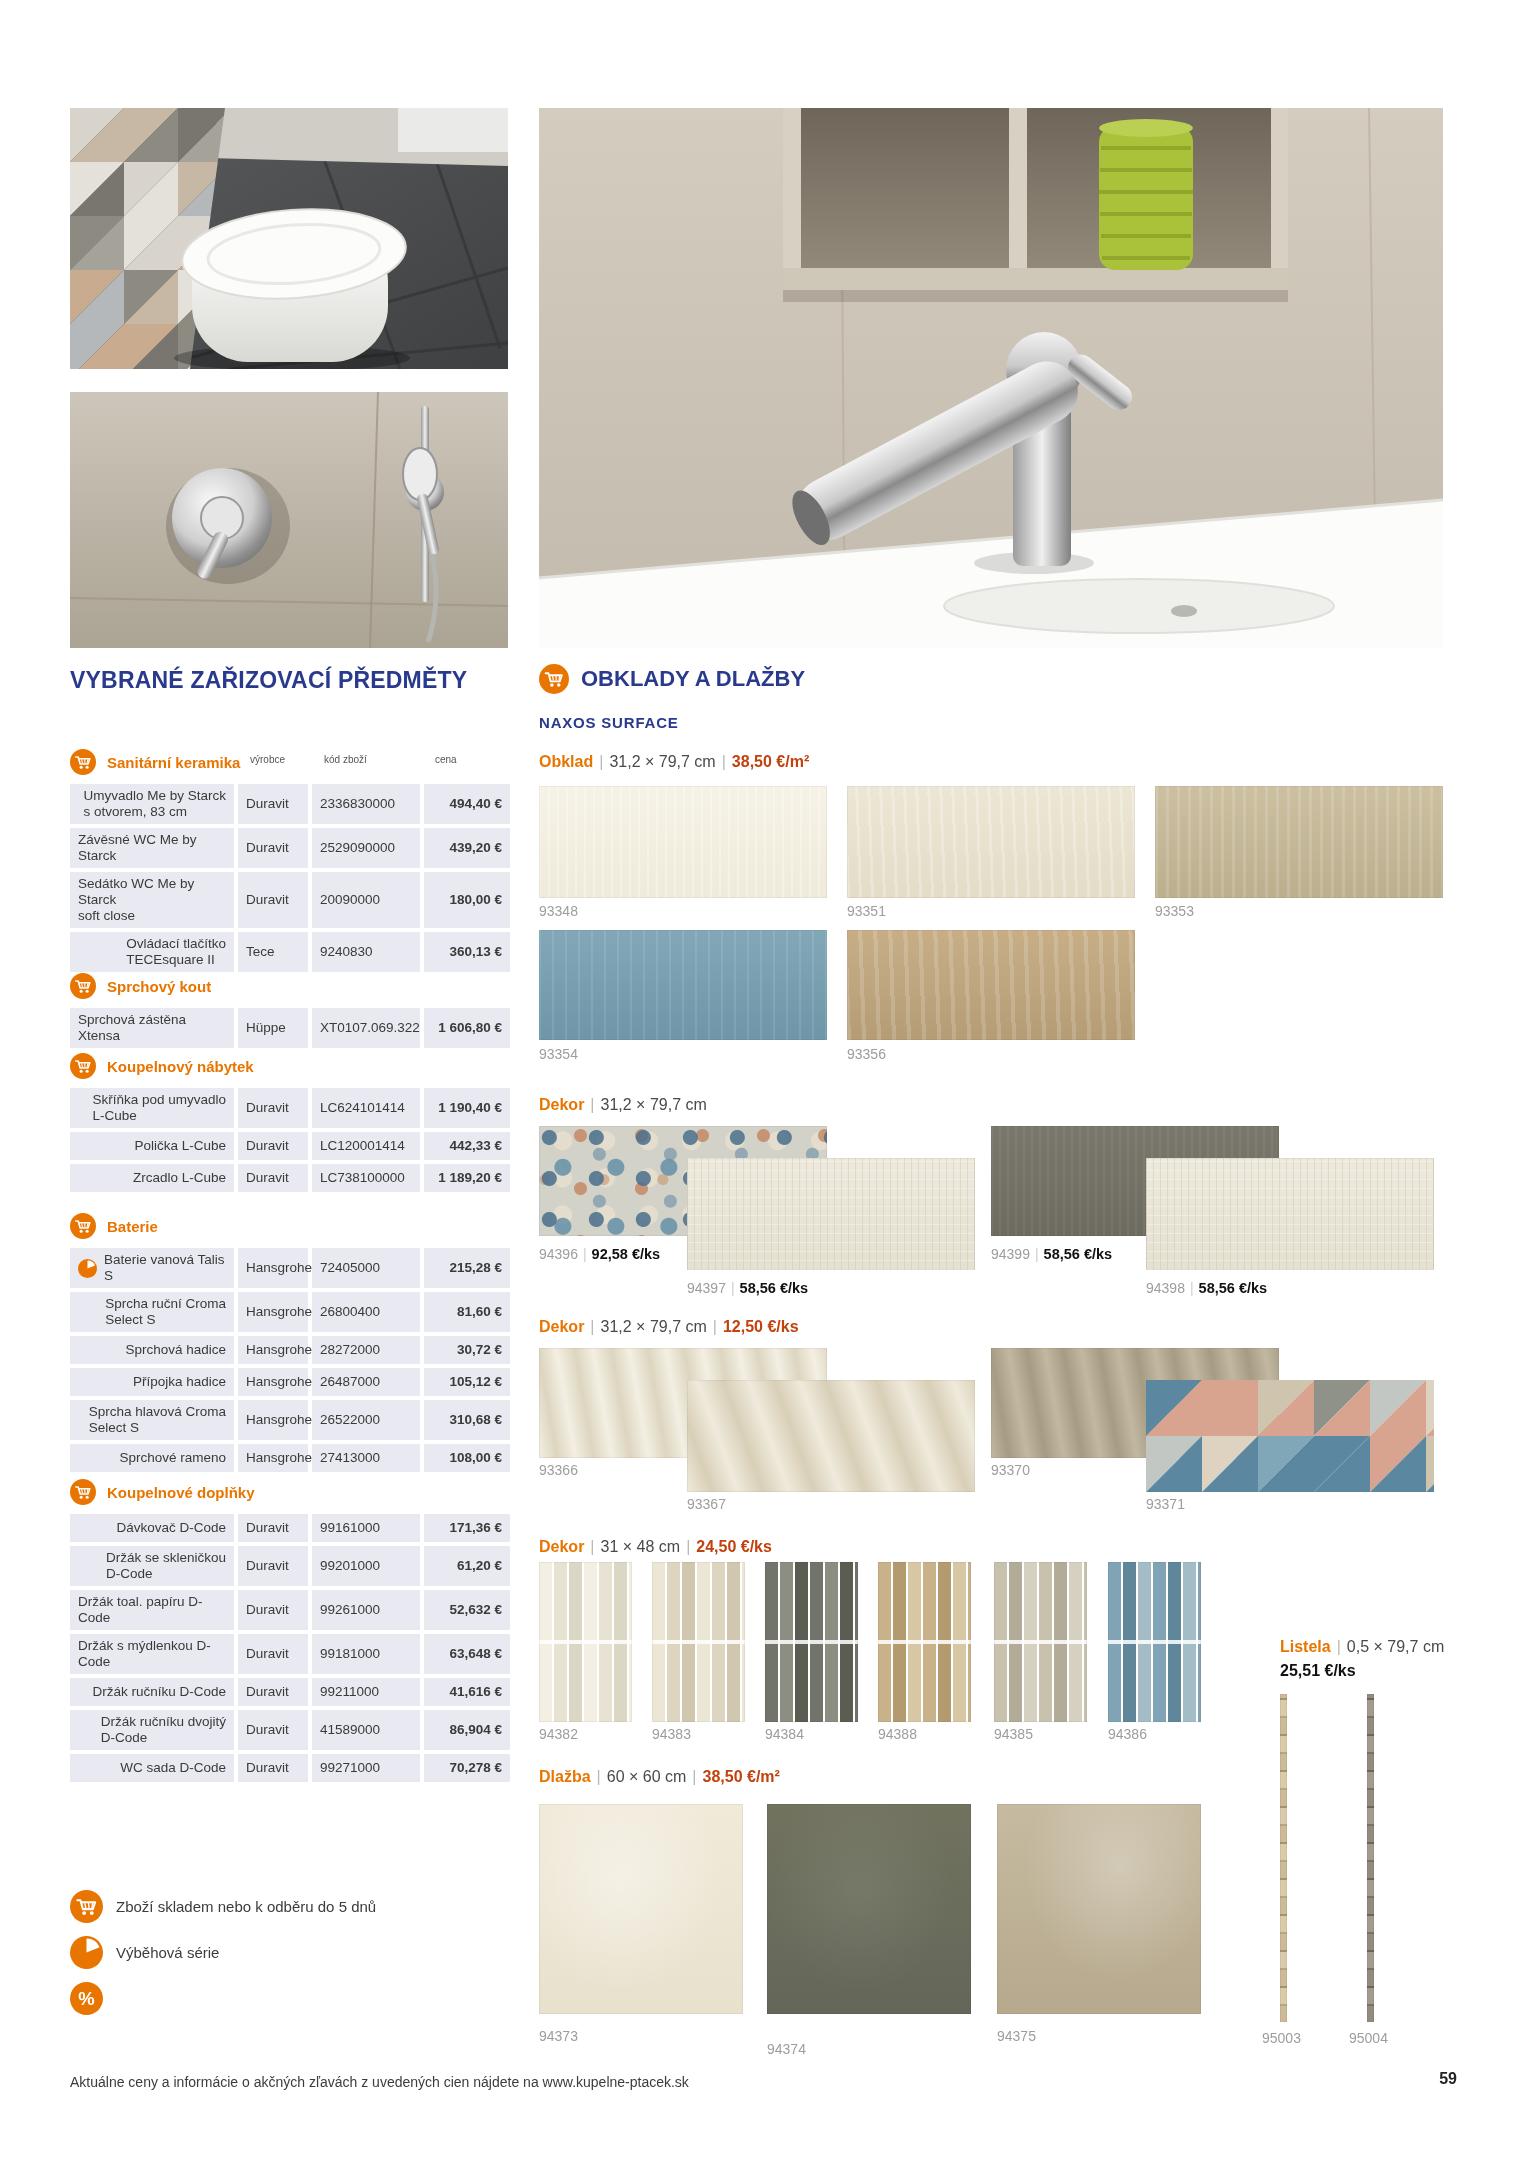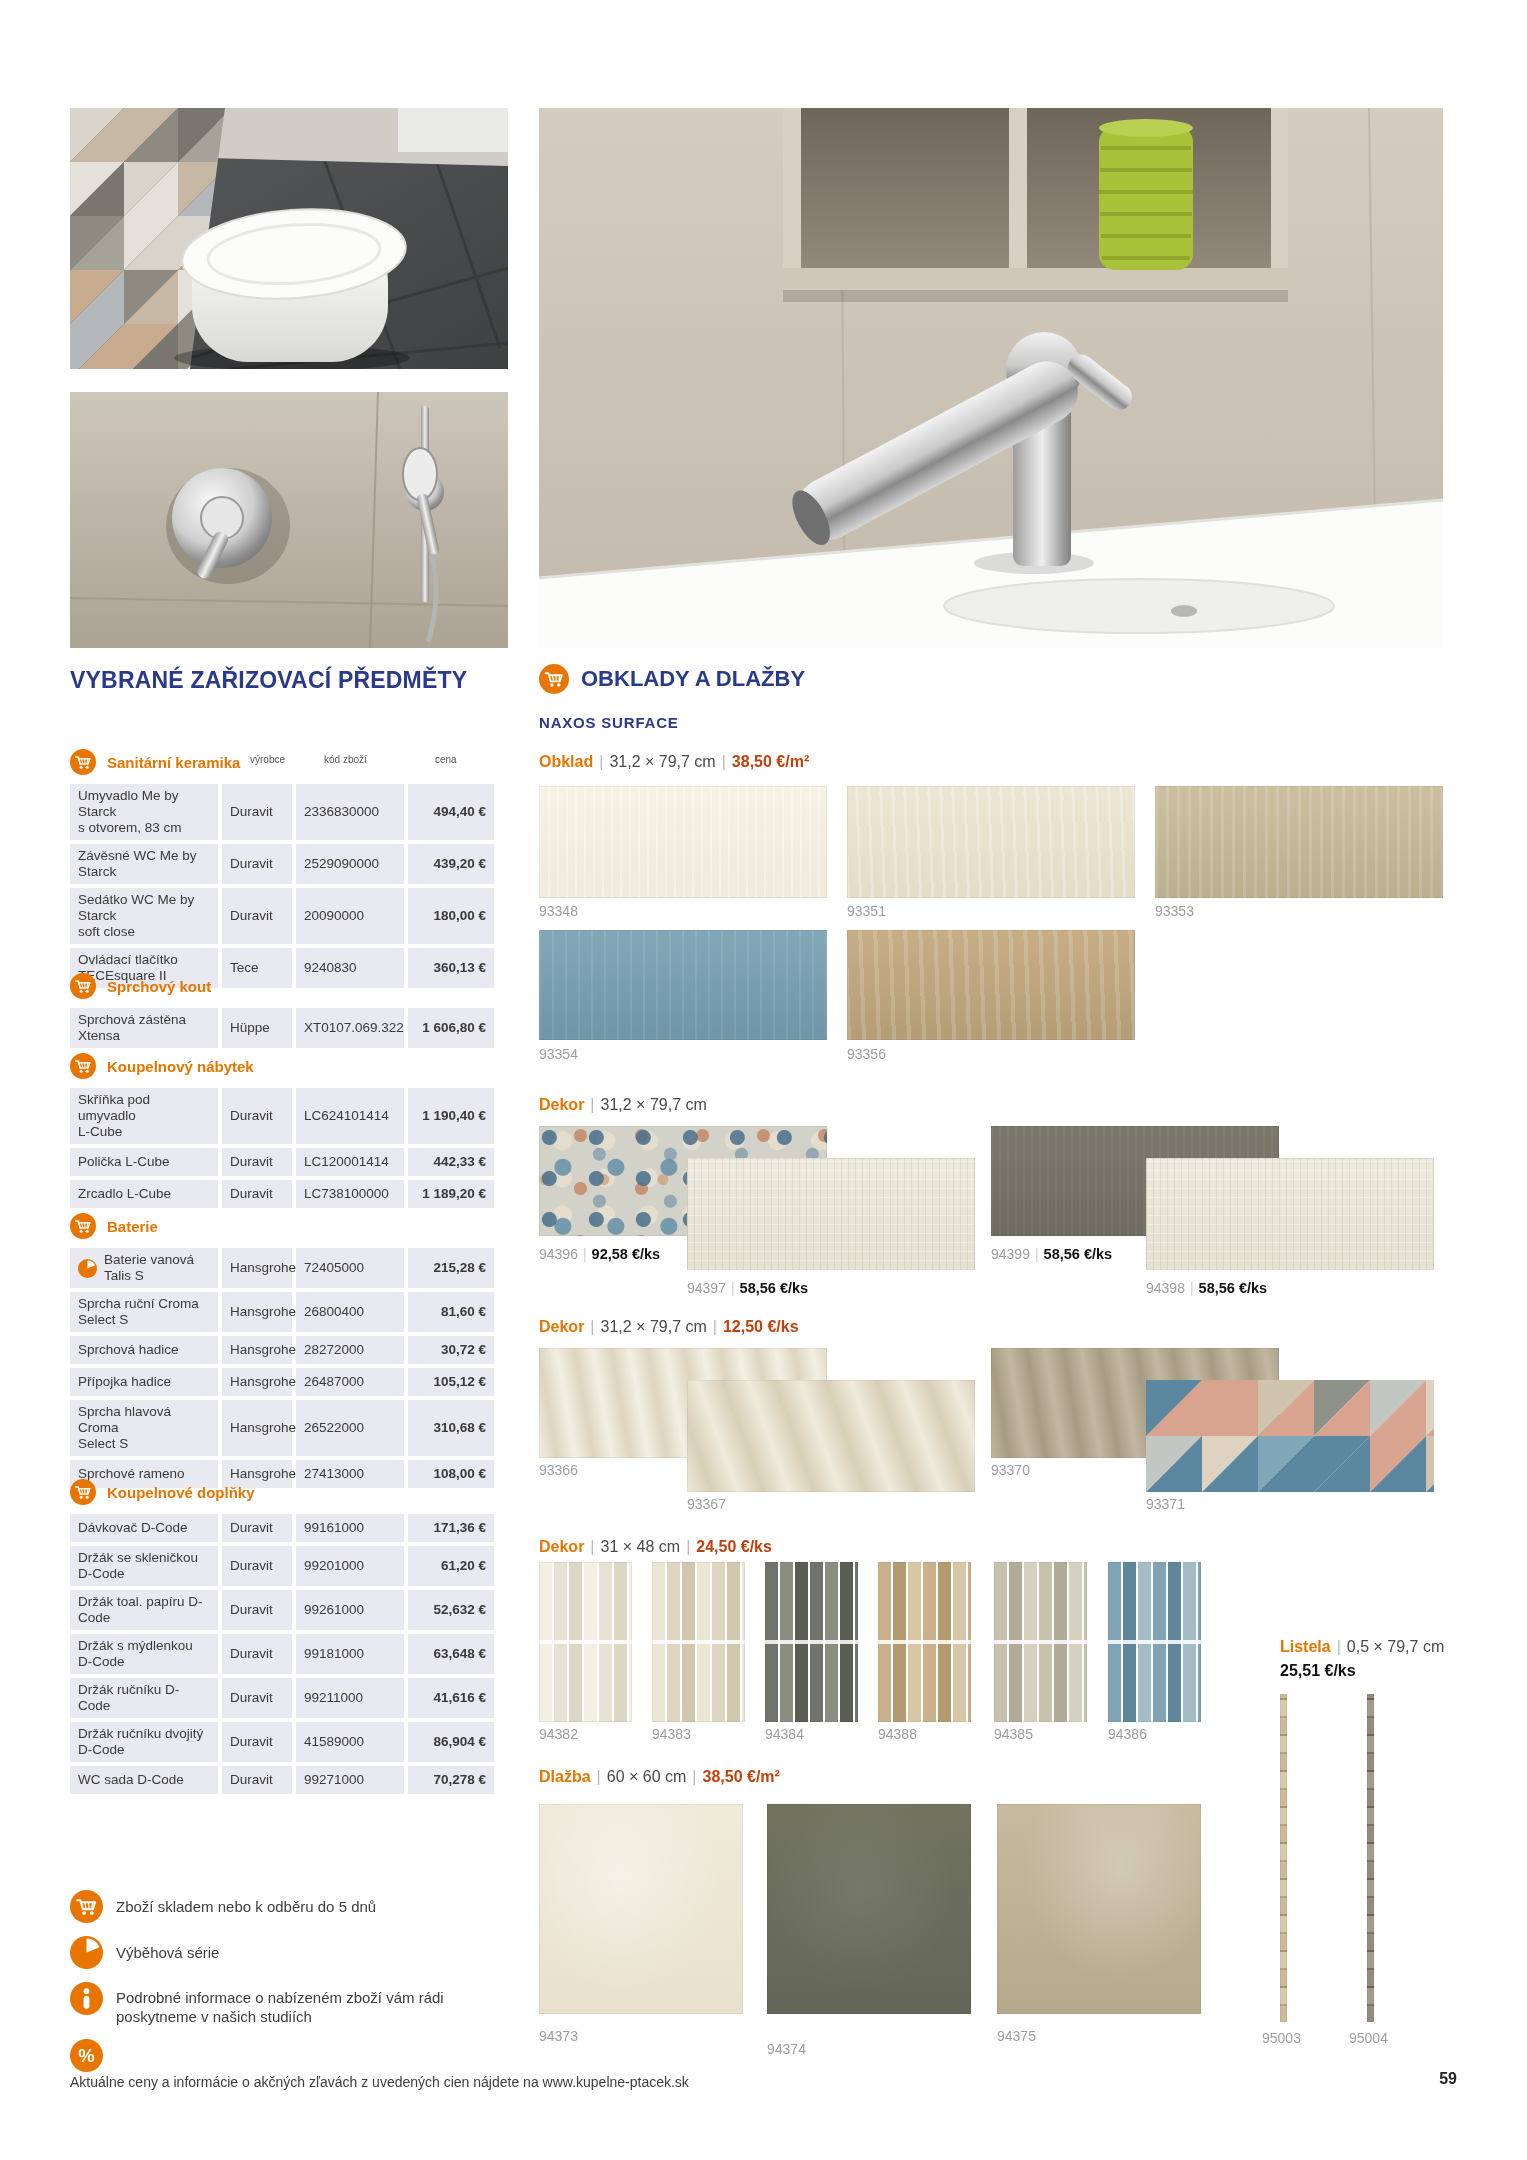--- a/index.html
+++ b/index.html
@@ -17,21 +17,21 @@
   
   .tsection{position:absolute;left:70px;width:440px;}
   .thead{position:relative;display:flex;align-items:center;height:28px;margin-bottom:8px;}
   .thead .ico{width:26px;height:26px;margin-right:11px;flex:0 0 auto;}
   .thead .ttl{font-size:15px;font-weight:bold;color:#e87500;}
   .thead .tcol{position:absolute;top:6px;font-size:10px;color:#555;}
   .tcol.c1{left:180px}.tcol.c2{left:254px}.tcol.c3{left:365px}
   .trow{display:flex;gap:4px;margin-bottom:4px;}
   .trow>div{background:#e9e9f1;box-sizing:border-box;padding:4px 8px;font-size:13.5px;
             line-height:16px;color:#3a3a3a;display:flex;align-items:center;min-height:28px;}
-  .cn{width:148px;white-space:pre-line;gap:7px;}
+  .cn{width:164px;white-space:pre-line;gap:7px;justify-content:flex-end;}
   .cb{width:70px;}
   .cc{width:108px;}
   .cp{width:86px;justify-content:flex-end;font-weight:bold;color:#111;font-size:14px;}
   .rowico{width:19px;height:19px;flex:0 0 auto;}
   
   .legend{position:absolute;left:70px;top:1890px;width:470px;}
   .litem{display:flex;align-items:flex-start;gap:13px;margin-bottom:13px;}
   .litem .ico{width:33px;height:33px;flex:0 0 auto;}
   .litem .txt{font-size:15px;line-height:19px;color:#3c3c3c;white-space:pre-line;padding-top:6px;}
   .litem.one .txt{padding-top:7px;}
@@ -481,29 +481,20 @@
             <circle cx="22.4" cy="23.8" r="2" fill="#fff"></circle>
           </svg></span>
     <span class="txt">Zboží skladem nebo k odběru do 5 dnů</span>
       </div>
       <div class="litem one">
         <span class="ico"><svg viewBox="0 0 34 34" xmlns="http://www.w3.org/2000/svg">
     <circle cx="17" cy="17" r="17" fill="#e87500"></circle>
     <path d="M17 17 L17 2.5 A14.5 14.5 0 0 1 30.5 11.5 Z" fill="#fff"></path>
           </svg></span>
     <span class="txt">Výběhová série</span>
-      </div>
-      <div class="litem">
-        <span class="ico"><svg viewBox="0 0 34 34" xmlns="http://www.w3.org/2000/svg">
-    <circle cx="17" cy="17" r="17" fill="#e87500"></circle>
-    <circle cx="17" cy="9.5" r="3" fill="#fff"></circle>
-    <rect x="14" y="14.5" width="6" height="13" rx="2.5" fill="#fff"></rect>
-          </svg></span>
-    <span class="txt">Podrobné informace o nabízeném zboží vám rádi
-poskytneme v našich studiích</span>
       </div>
       <div class="litem">
         <span class="ico"><svg viewBox="0 0 34 34" xmlns="http://www.w3.org/2000/svg">
     <circle cx="17" cy="17" r="17" fill="#e87500"></circle>
     <text x="17" y="24" font-size="19" font-weight="bold" fill="#fff" text-anchor="middle" font-family="Liberation Sans, sans-serif">%</text>
           </svg></span>
       </div>
     </div>
   <div id="tileArea">
       <div class="lline" style="left: 539px; top: 753px;"><span class="nm">Obklad</span><span class="sep">|</span><span>31,2 × 79,7 cm</span><span class="sep">|</span><span class="pr">38,50 €/m²</span></div>

